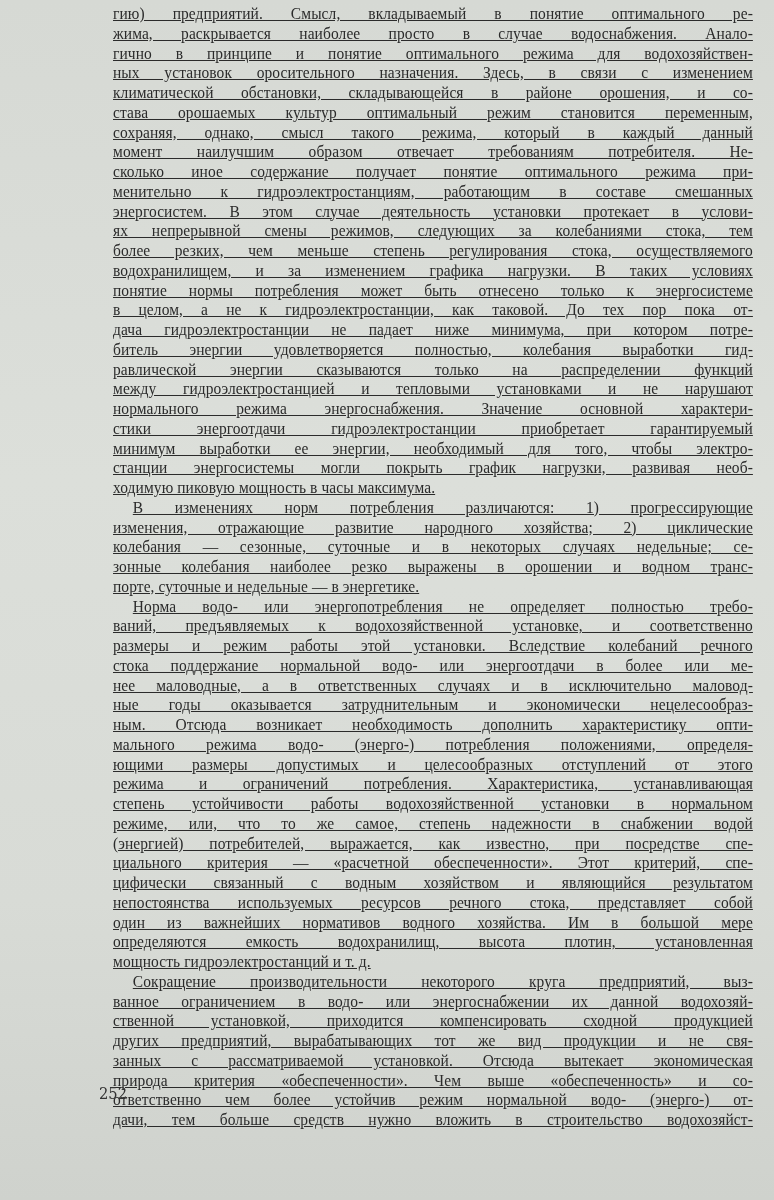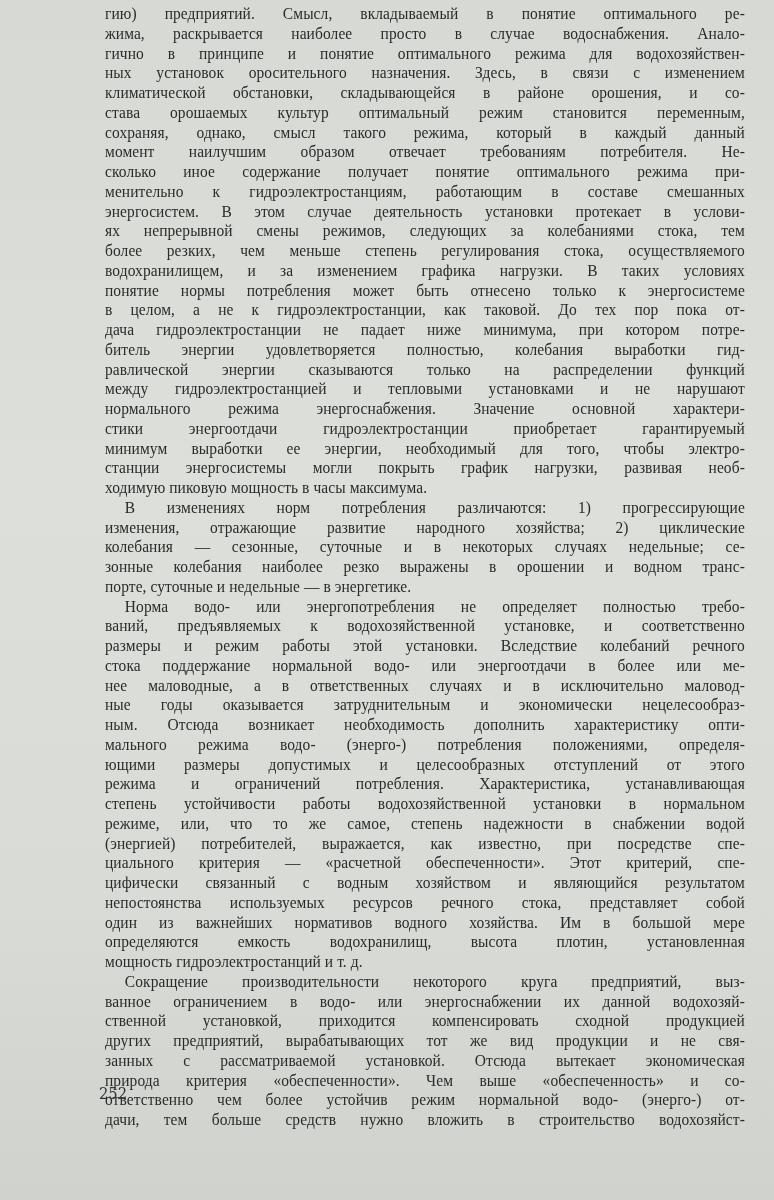--- a/index.html
+++ b/index.html
@@ -4,21 +4,21 @@
 <style>
   html, body { margin: 0; padding: 0; }
   body {
     width: 774px; height: 1200px; overflow: hidden;
     background: #d9dcd7;
     background-image: linear-gradient(180deg, #d6d9d4 0%, #dcdfda 40%, #d8dbd6 75%, #cfd2cd 100%);
     font-family: "Liberation Serif", "DejaVu Serif", serif;
     color: #2b2b2b;
     position: relative;
   }
-  .page { position: absolute; left: 105px; top: 4px; width: 640px; }
+  .page { position: absolute; left: 113px; top: 4px; width: 640px; text-decoration: underline; }
   .line {
     display: block; height: 19.75px; line-height: 19.75px;
     font-size: 17.2px; white-space: nowrap;
     text-align: justify; text-align-last: justify;
     letter-spacing: 0.1px;
     transform: scaleX(0.9); transform-origin: left center; width: 711px;
   }
   .line.last { text-align-last: left; }
   .line.indent { padding-left: 22px; width: 689px; }
   .pagenum {

